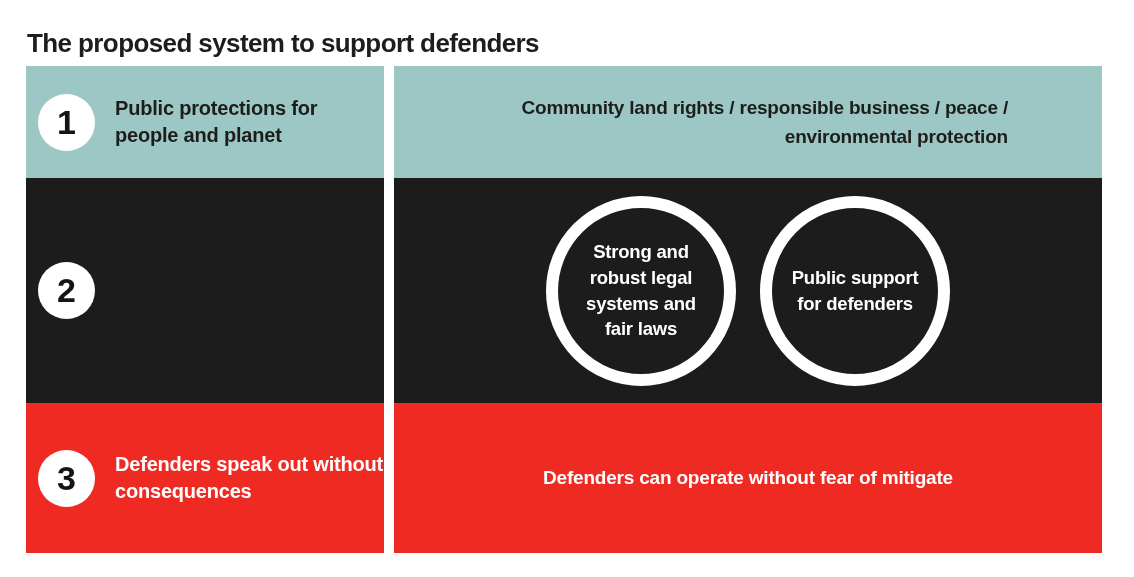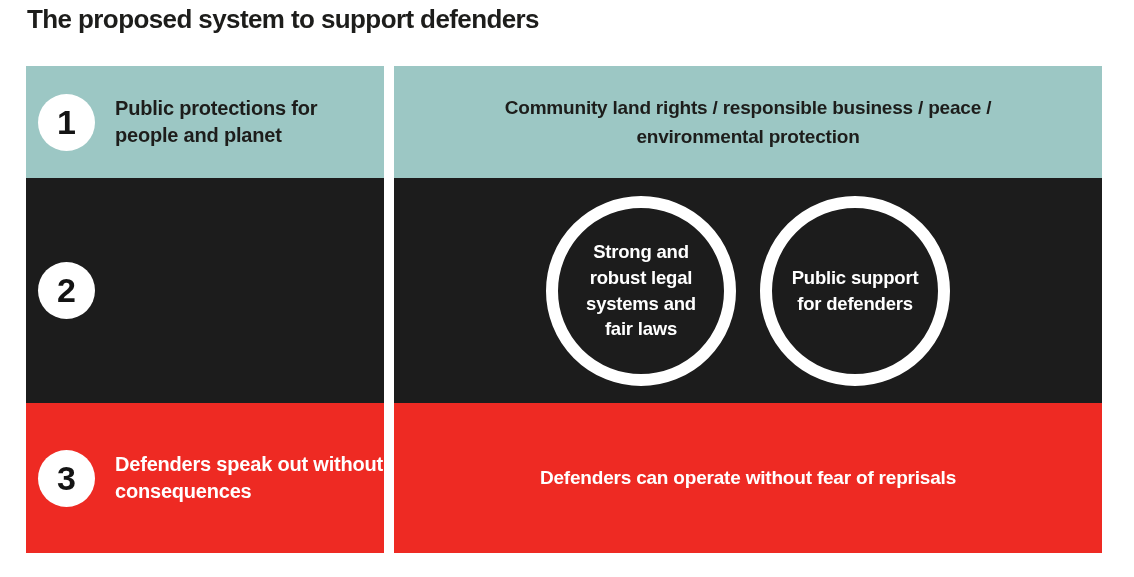--- a/index.html
+++ b/index.html
@@ -12,21 +12,21 @@
   * { margin: 0; padding: 0; box-sizing: border-box; }
   html, body {
     width: 1134px; height: 577px;
     background: #fff;
     font-family: "Liberation Sans", "DejaVu Sans", sans-serif;
     overflow: hidden;
     position: relative;
   }
   .page-title {
     position: absolute;
-    left: 27px; top: 4px;
+    left: 27px; top: 28px;
     font-size: 26px;
     font-weight: 700;
     letter-spacing: -0.6px;
     color: var(--text_dark);
   }
   .diagram {
     position: absolute;
     left: 26px; top: 66px;
     display: grid;
     grid-template-columns: 358px 708px;
@@ -59,21 +59,21 @@
     font-size: 20px;
     font-weight: 700;
     line-height: 1.35;
     max-width: 270px;
     letter-spacing: -0.2px;
   }
   .outcome-cell {
     display: flex;
     align-items: center;
     justify-content: center;
-    text-align: center;
+    text-align: right;
   }
   .outcome-text {
     font-size: 19px;
     font-weight: 700;
     line-height: 1.55;
     max-width: 520px;
     letter-spacing: -0.2px;
   }
   .pillars-cell {
     display: flex;
@@ -134,16 +134,16 @@
   </div>
 
   <div class="left-cell panel-red">
     <div class="step-badge">
       <span>3</span>
     </div>
     <div class="step-label">Defenders speak out without consequences</div>
   </div>
 
   <div class="outcome-cell panel-red">
-    <div class="outcome-text">Defenders can operate without fear of reprisals</div>
+    <div class="outcome-text">Defenders can operate without fear of mitigate</div>
   </div>
 
 </div>
 
 </body></html>

